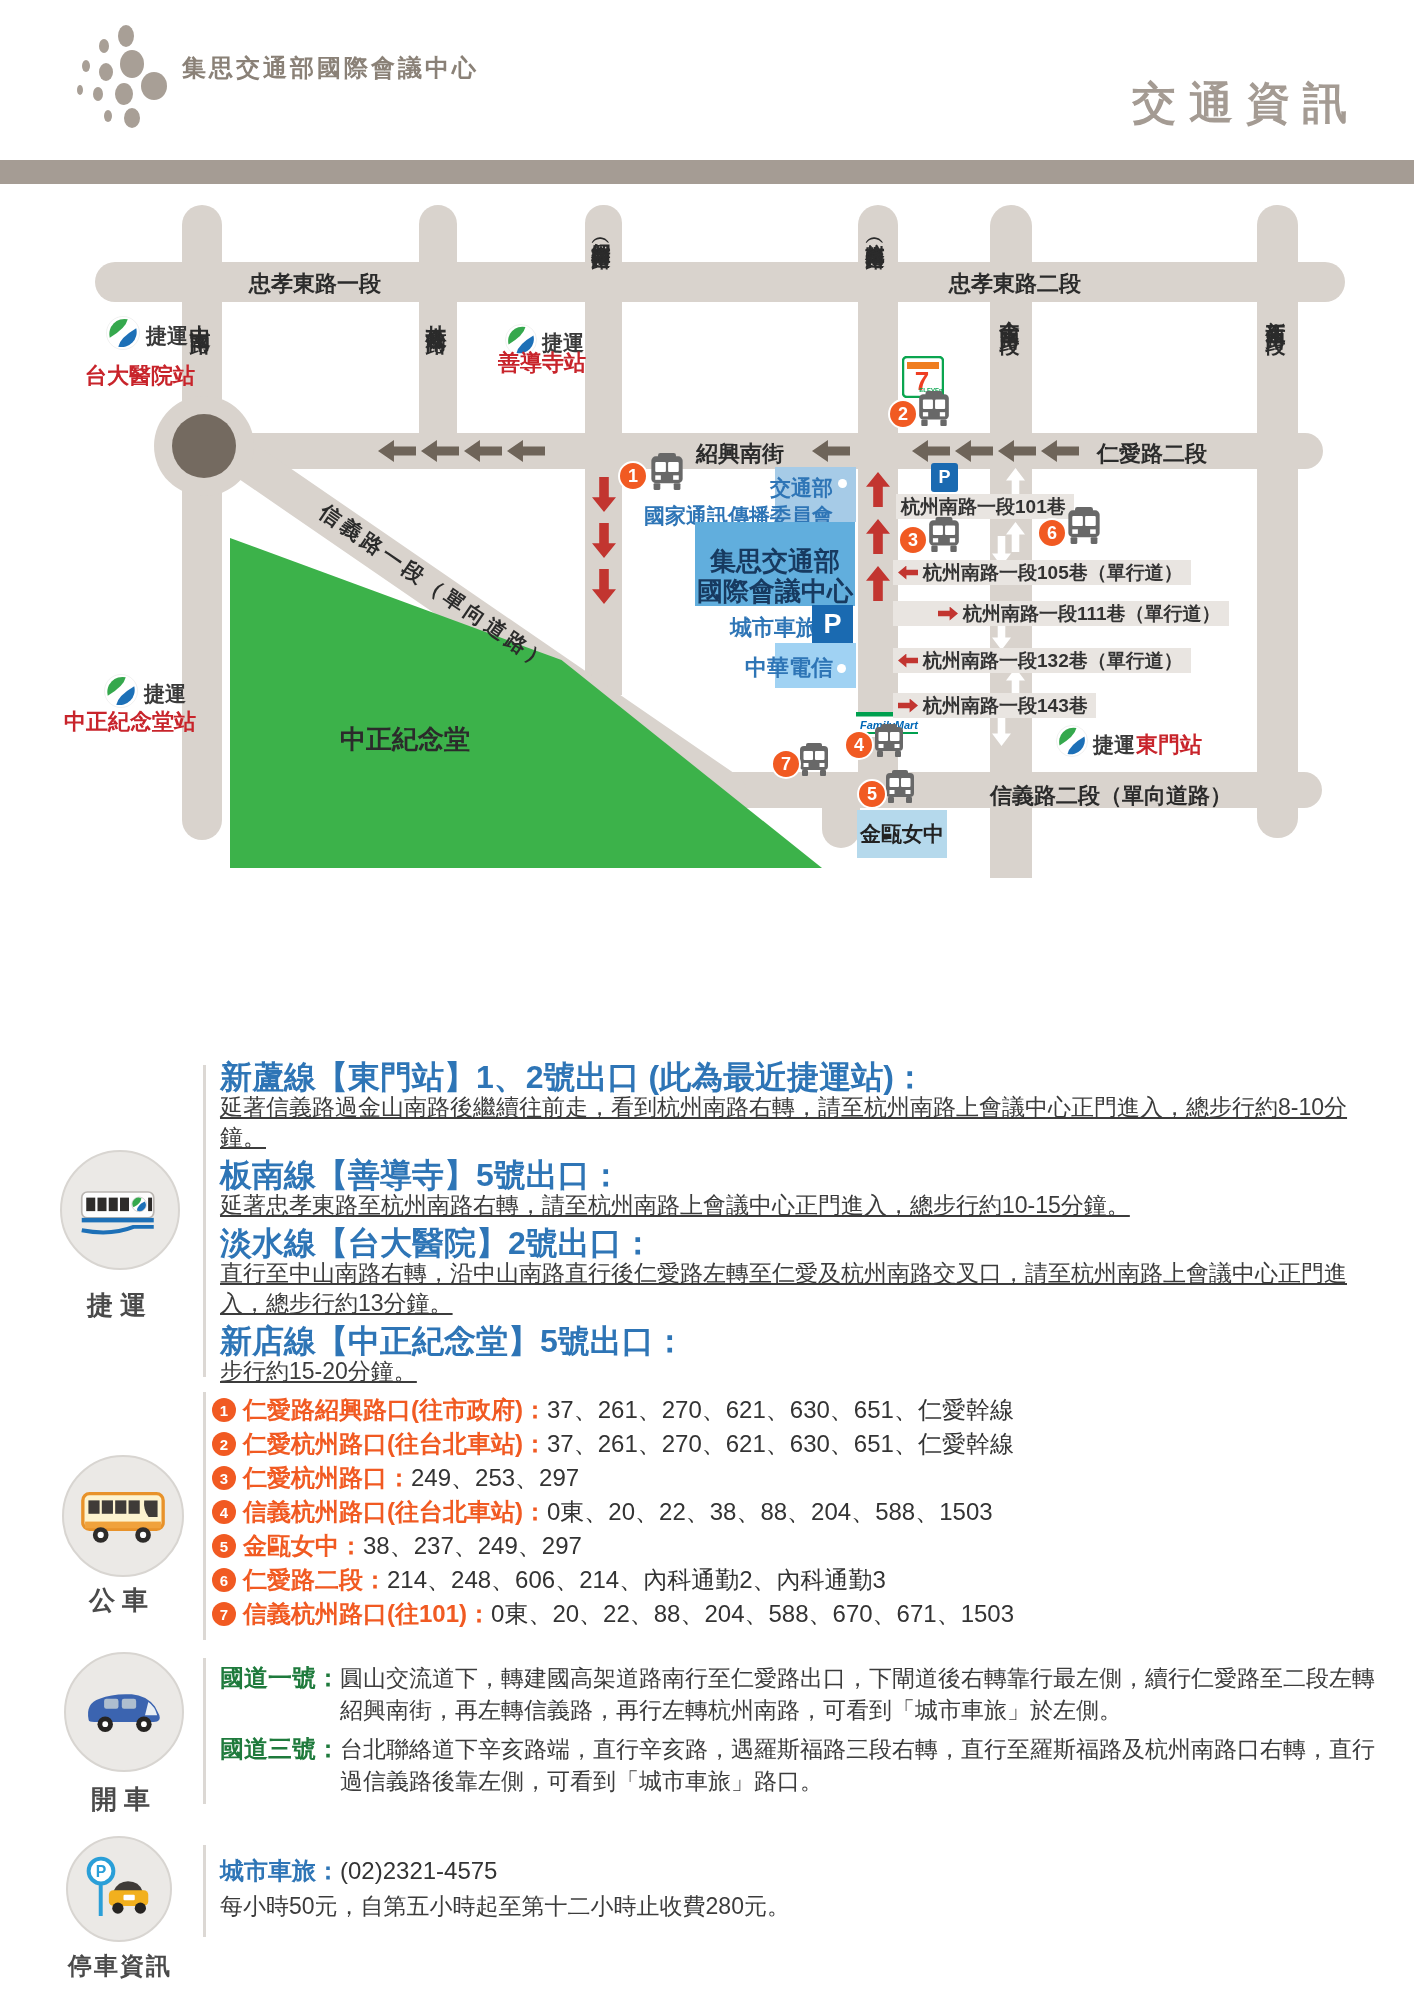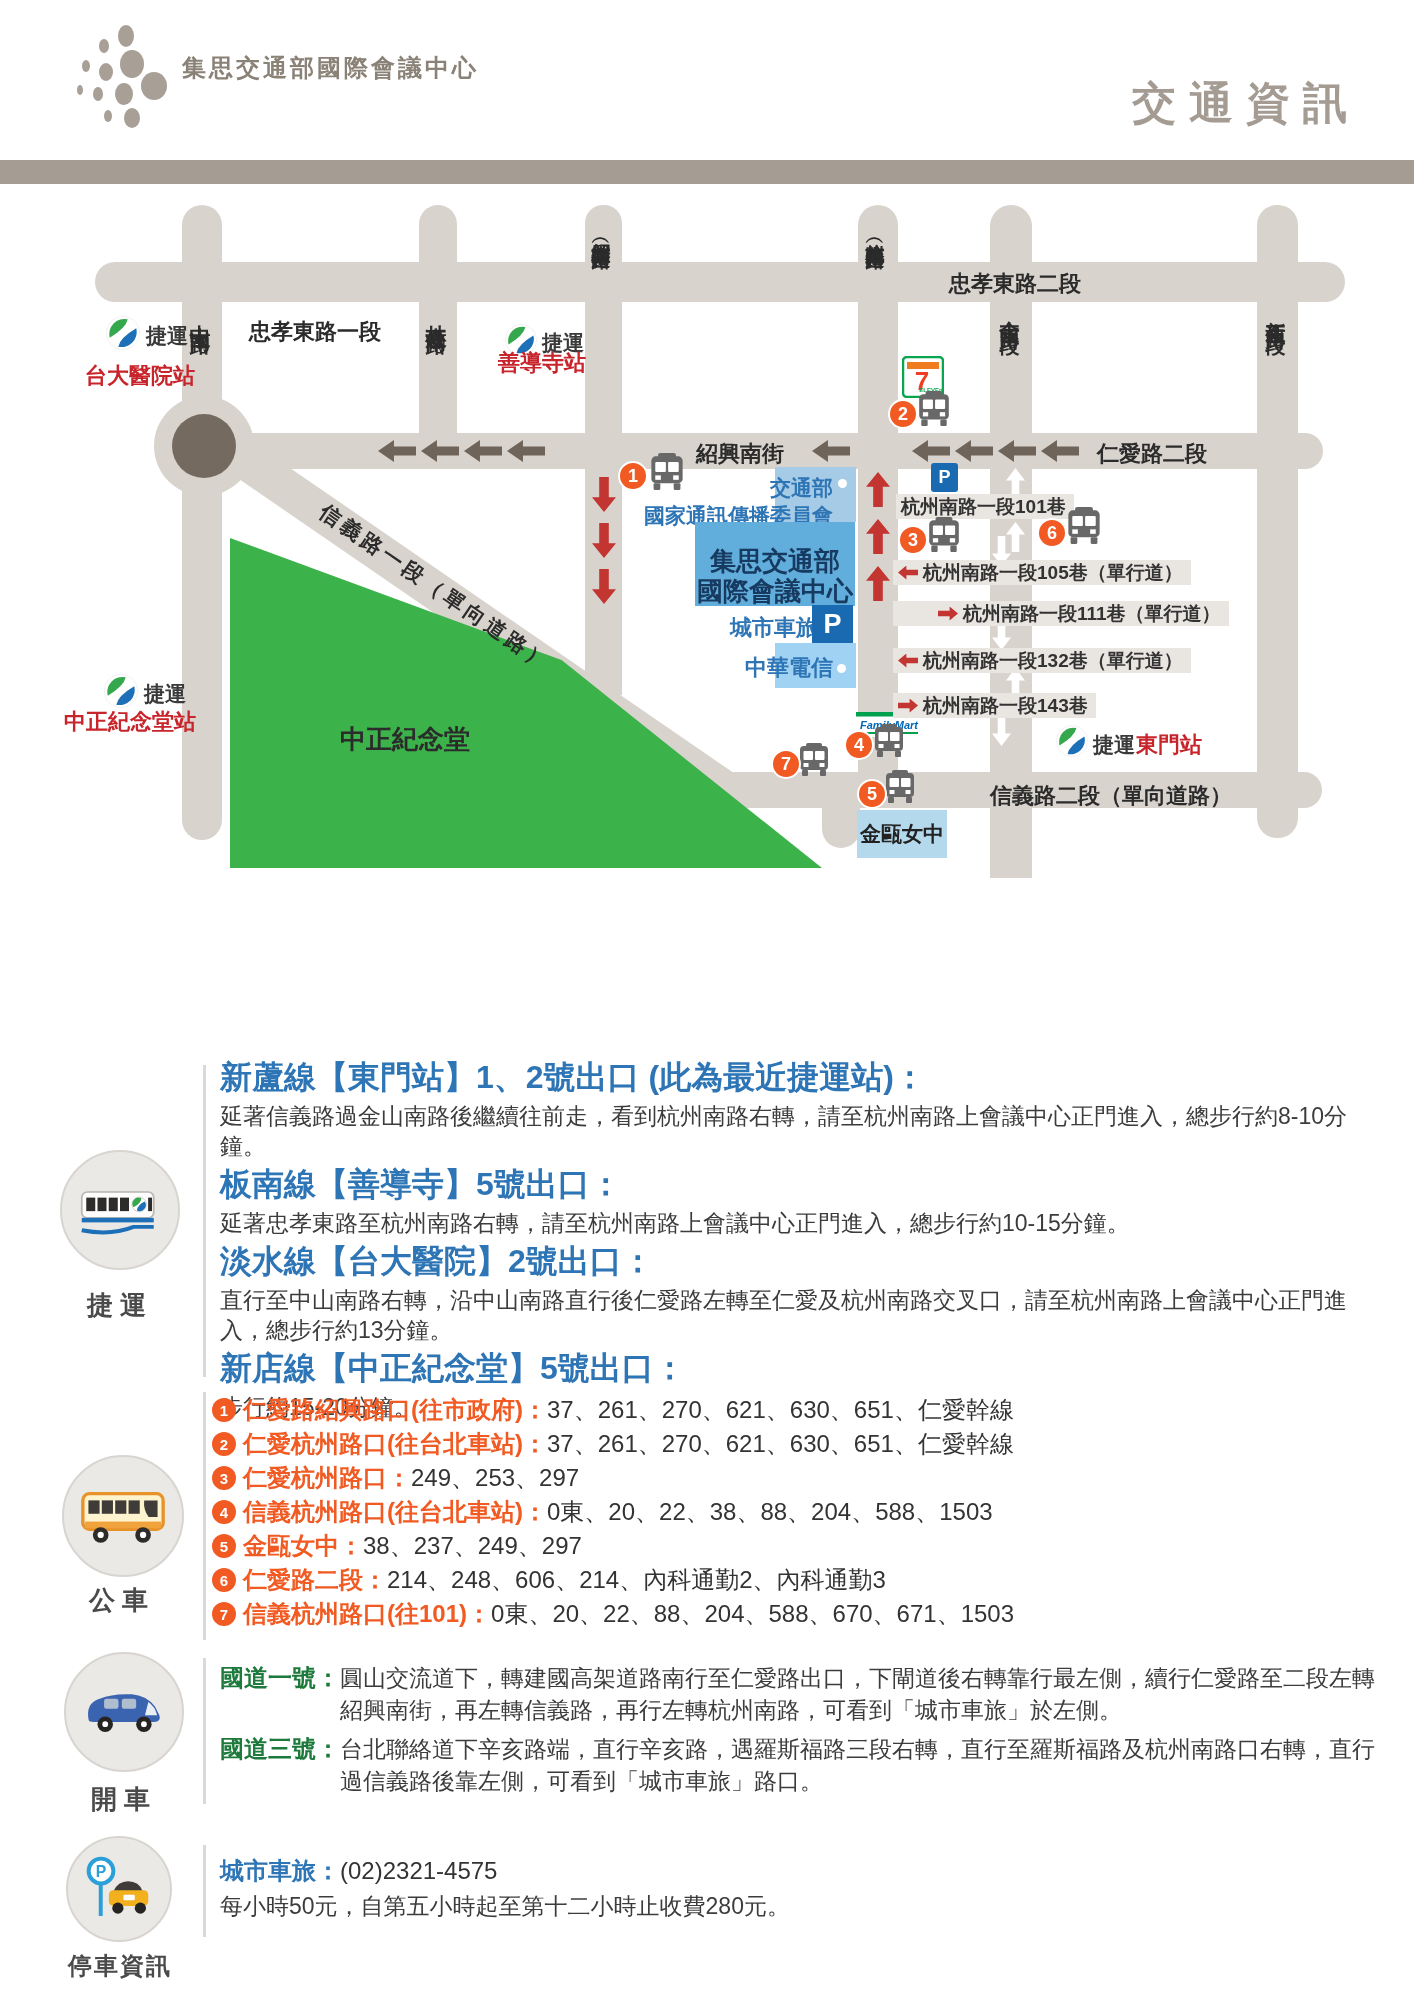--- a/index.html
+++ b/index.html
@@ -30,21 +30,21 @@
   .blk-label{font-size:22px;font-weight:bold;color:var(--text-blue);white-space:nowrap;}
   .lane{display:flex;align-items:center;gap:5px;height:25px;background:var(--strip);padding:0 8px 0 5px;position:absolute;}
   .lane .txt{font-size:19px;font-weight:bold;color:#333;white-space:nowrap;}
   .pbox{background:var(--p-blue);color:#fff;font-weight:bold;display:flex;align-items:center;justify-content:center;border-radius:3px;}
   .wdot{background:#fff;border-radius:50%;}
   
   .divider{width:3px;background:#dcd8d4;}
   .rail-circle{border-radius:50%;background:#ebe9e6;border:2px solid #d8d5d1;box-sizing:border-box;display:flex;align-items:center;justify-content:center;}
   .rail-label{font-size:26px;font-weight:bold;color:#4a4a4a;letter-spacing:7px;text-align:center;white-space:nowrap;}
   .mrt-item h4{margin:0;font-size:32px;font-weight:bold;color:var(--text-blue);line-height:29px;}
-  .mrt-item p{margin:9px 0 9px 0;font-size:23px;line-height:30px;color:var(--body-text);}
+  .mrt-item p{margin:0 0 9px 0;font-size:23px;line-height:30px;color:var(--body-text);text-decoration:underline;}
   .bus-row{display:flex;align-items:center;height:34px;}
   .bus-row .badge{width:24px;height:24px;font-size:15px;margin-right:7px;flex:0 0 auto;}
   .bus-row .stop{font-size:24px;font-weight:bold;color:var(--orange);white-space:nowrap;}
   .bus-row .routes{font-size:24px;color:#333;white-space:nowrap;}
   .drive-item{display:flex;margin-bottom:7px;}
   .drive-item .hw{font-size:24px;font-weight:bold;color:var(--hw-green);white-space:nowrap;flex:0 0 auto;line-height:32px;}
   .drive-item .txt{font-size:23px;line-height:32px;color:var(--body-text);}
   .park-head{font-size:24px;line-height:32px;}
   .park-head .lbl{font-weight:bold;color:var(--text-blue);}
   .park-head .ph{color:#333;}
@@ -91,21 +91,21 @@
     <div class="abs road" style="left:690px;top:772px;width:632px;height:36px;border-radius:18px;"></div>
     <div class="abs road" style="left:210px;top:413px;width:660px;height:38px;border-radius:19px;transform:rotate(34.5deg);transform-origin:0 0;"></div>
     <div class="abs road" style="left:822px;top:790px;width:38px;height:58px;border-radius:0 0 19px 19px;"></div>
 
     <div class="abs road" style="left:154px;top:396px;width:100px;height:100px;border-radius:50%;"></div>
     <div class="abs" style="left:172px;top:414px;width:64px;height:64px;border-radius:50%;background:var(--road-dark);"></div>
 
     <div class="abs" style="left:230px;top:538px;width:592px;height:330px;background:var(--park-green);clip-path:polygon(0 0,56% 37%,100% 100%,0 100%);"></div>
     <div class="abs rlabel" style="left:320px;top:722px;width:170px;text-align:center;font-size:26px;">中正紀念堂</div>
 
-    <div class="abs rlabel" style="left:205px;top:269px;width:220px;text-align:center;margin-top:48px;">忠孝東路一段</div>
+    <div class="abs rlabel" style="left:205px;top:269px;width:220px;text-align:center;">忠孝東路一段</div>
     <div class="abs rlabel" style="left:905px;top:269px;width:220px;text-align:center;">忠孝東路二段</div>
     <div class="abs rlabel" style="left:630px;top:439px;width:220px;text-align:center;">紹興南街</div>
     <div class="abs rlabel" style="left:1042px;top:439px;width:220px;text-align:center;">仁愛路二段</div>
     <div class="abs rlabel" style="left:990px;top:781px;">信義路二段（單向道路）</div>
     <div class="abs rlabel" style="left:330px;top:498px;transform:rotate(34.5deg);transform-origin:0 0;font-size:21px;letter-spacing:4px;">信義路一段（單向道路）</div>
     <div class="abs vlabel" style="left:190px;top:308px;">中山南路</div>
     <div class="abs vlabel" style="left:426px;top:308px;">林森南路</div>
     <div class="abs vlabel" style="left:592px;top:228px;font-size:19px;letter-spacing:1px;">紹興南街（單向道路）</div>
     <div class="abs vlabel" style="left:866px;top:228px;font-size:19px;letter-spacing:1px;">杭州南路（單向道路）</div>
     <div class="abs vlabel" style="left:1000px;top:305px;font-size:20px;">金山南路一段</div>

